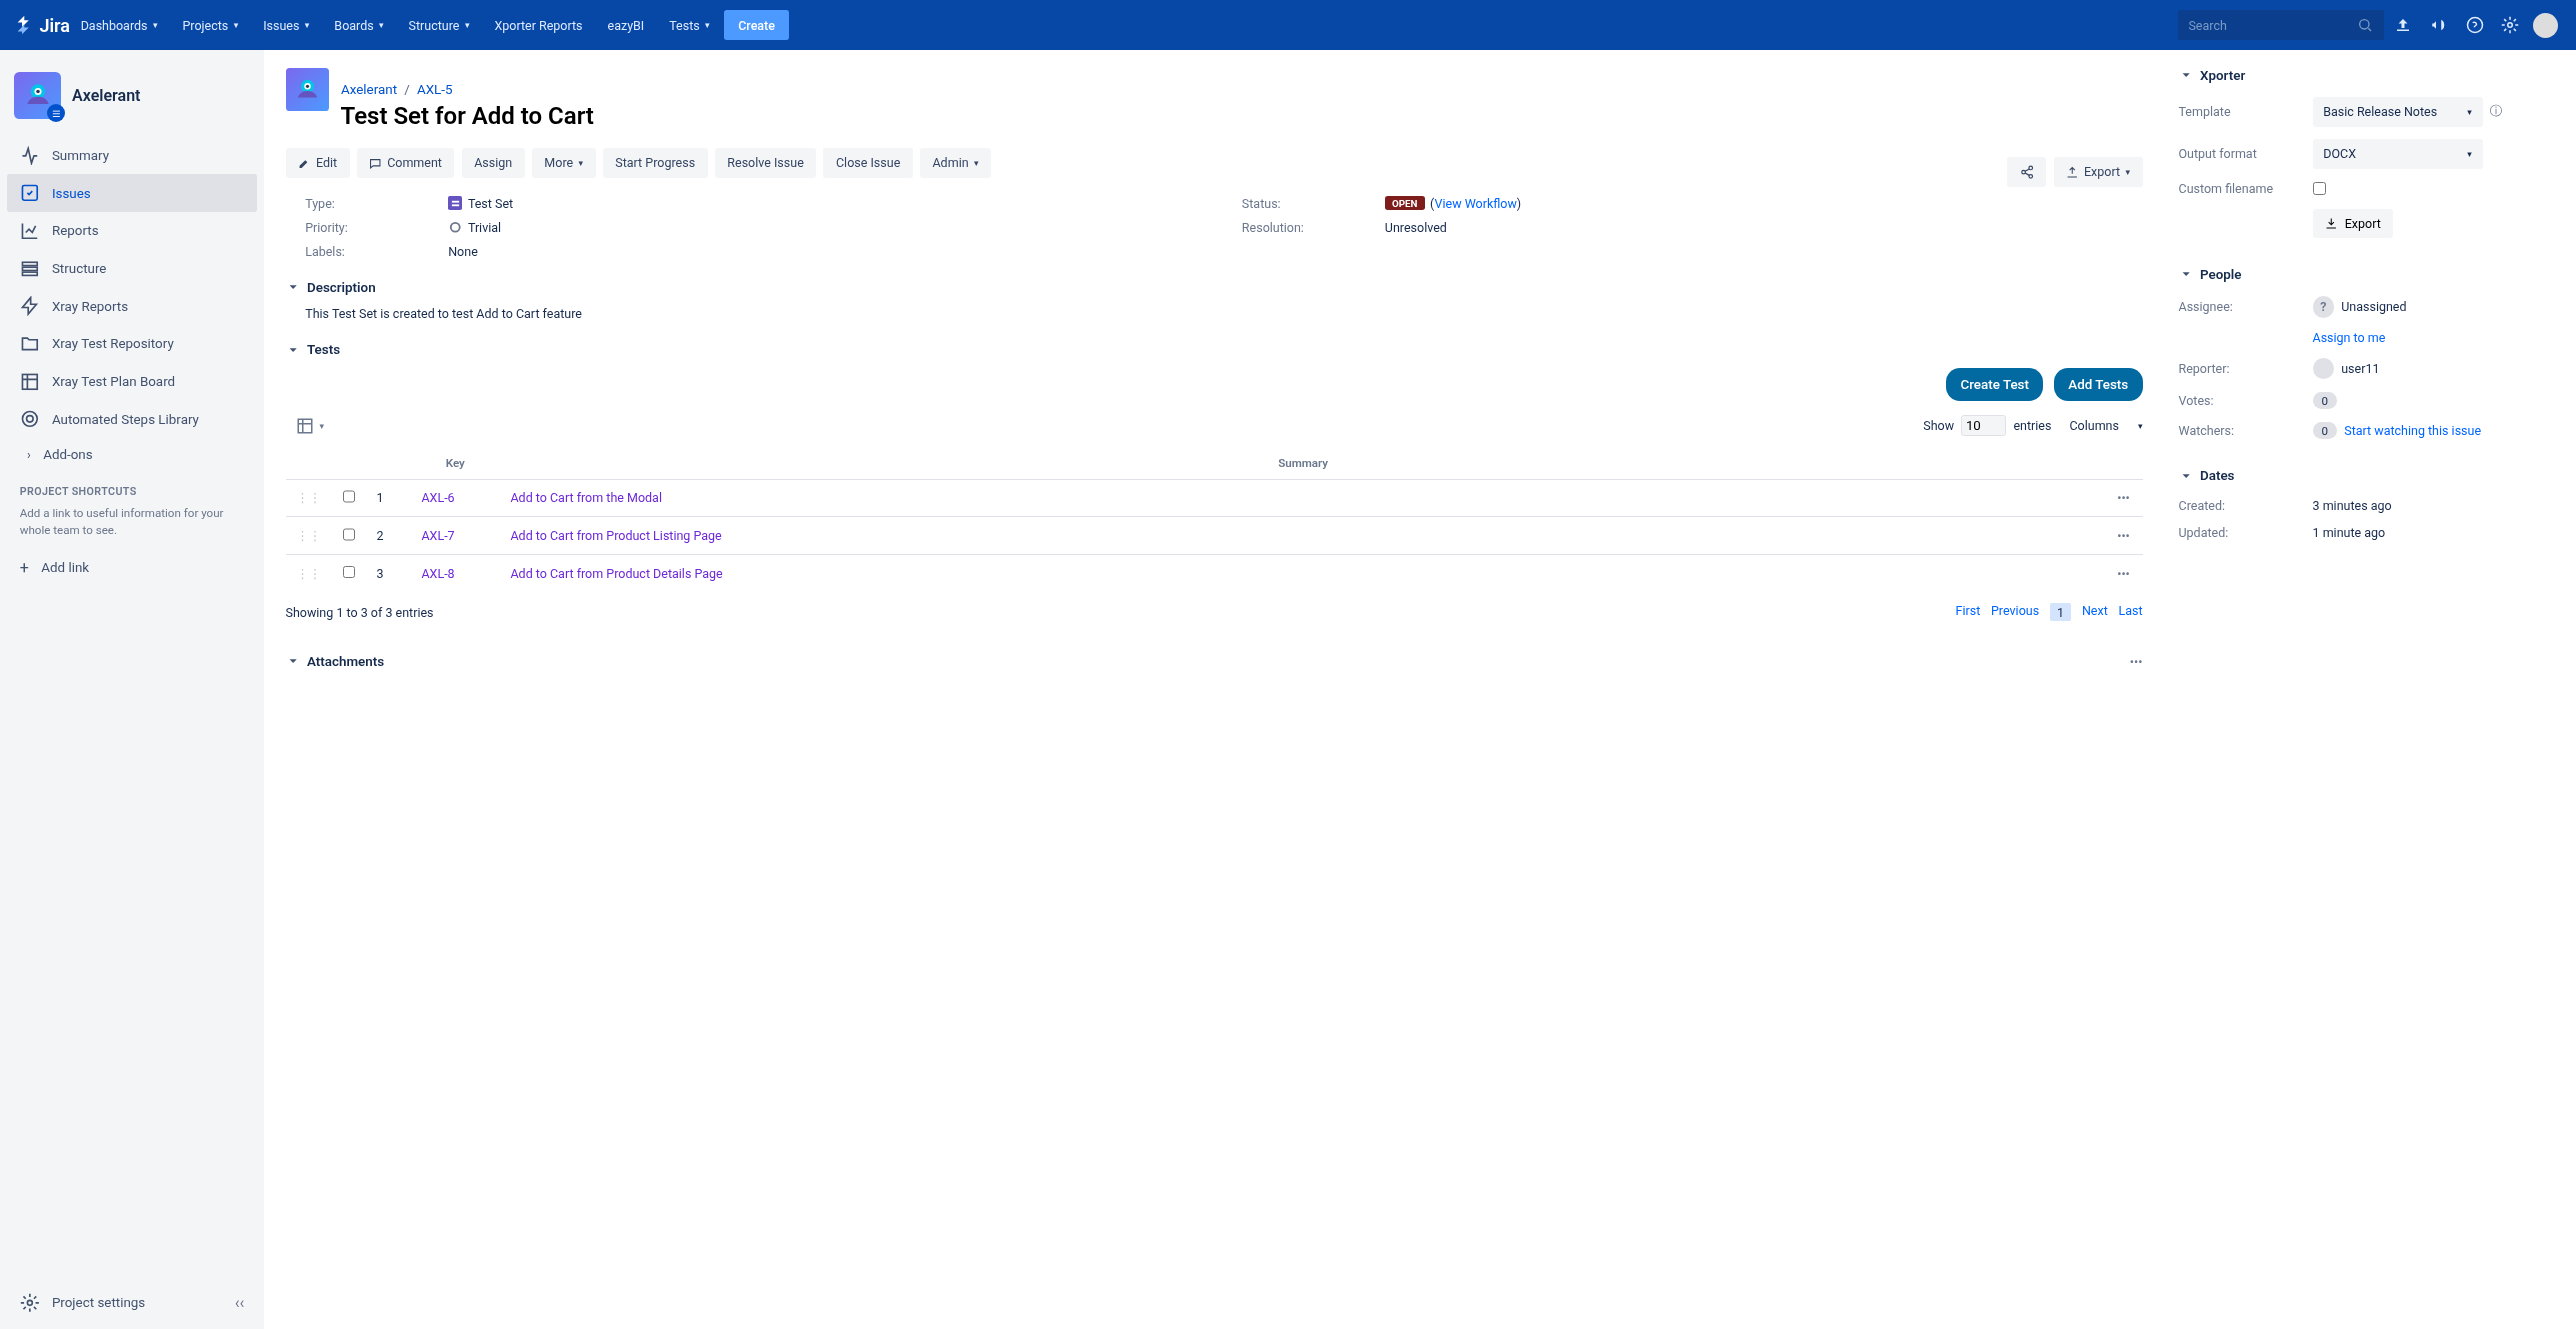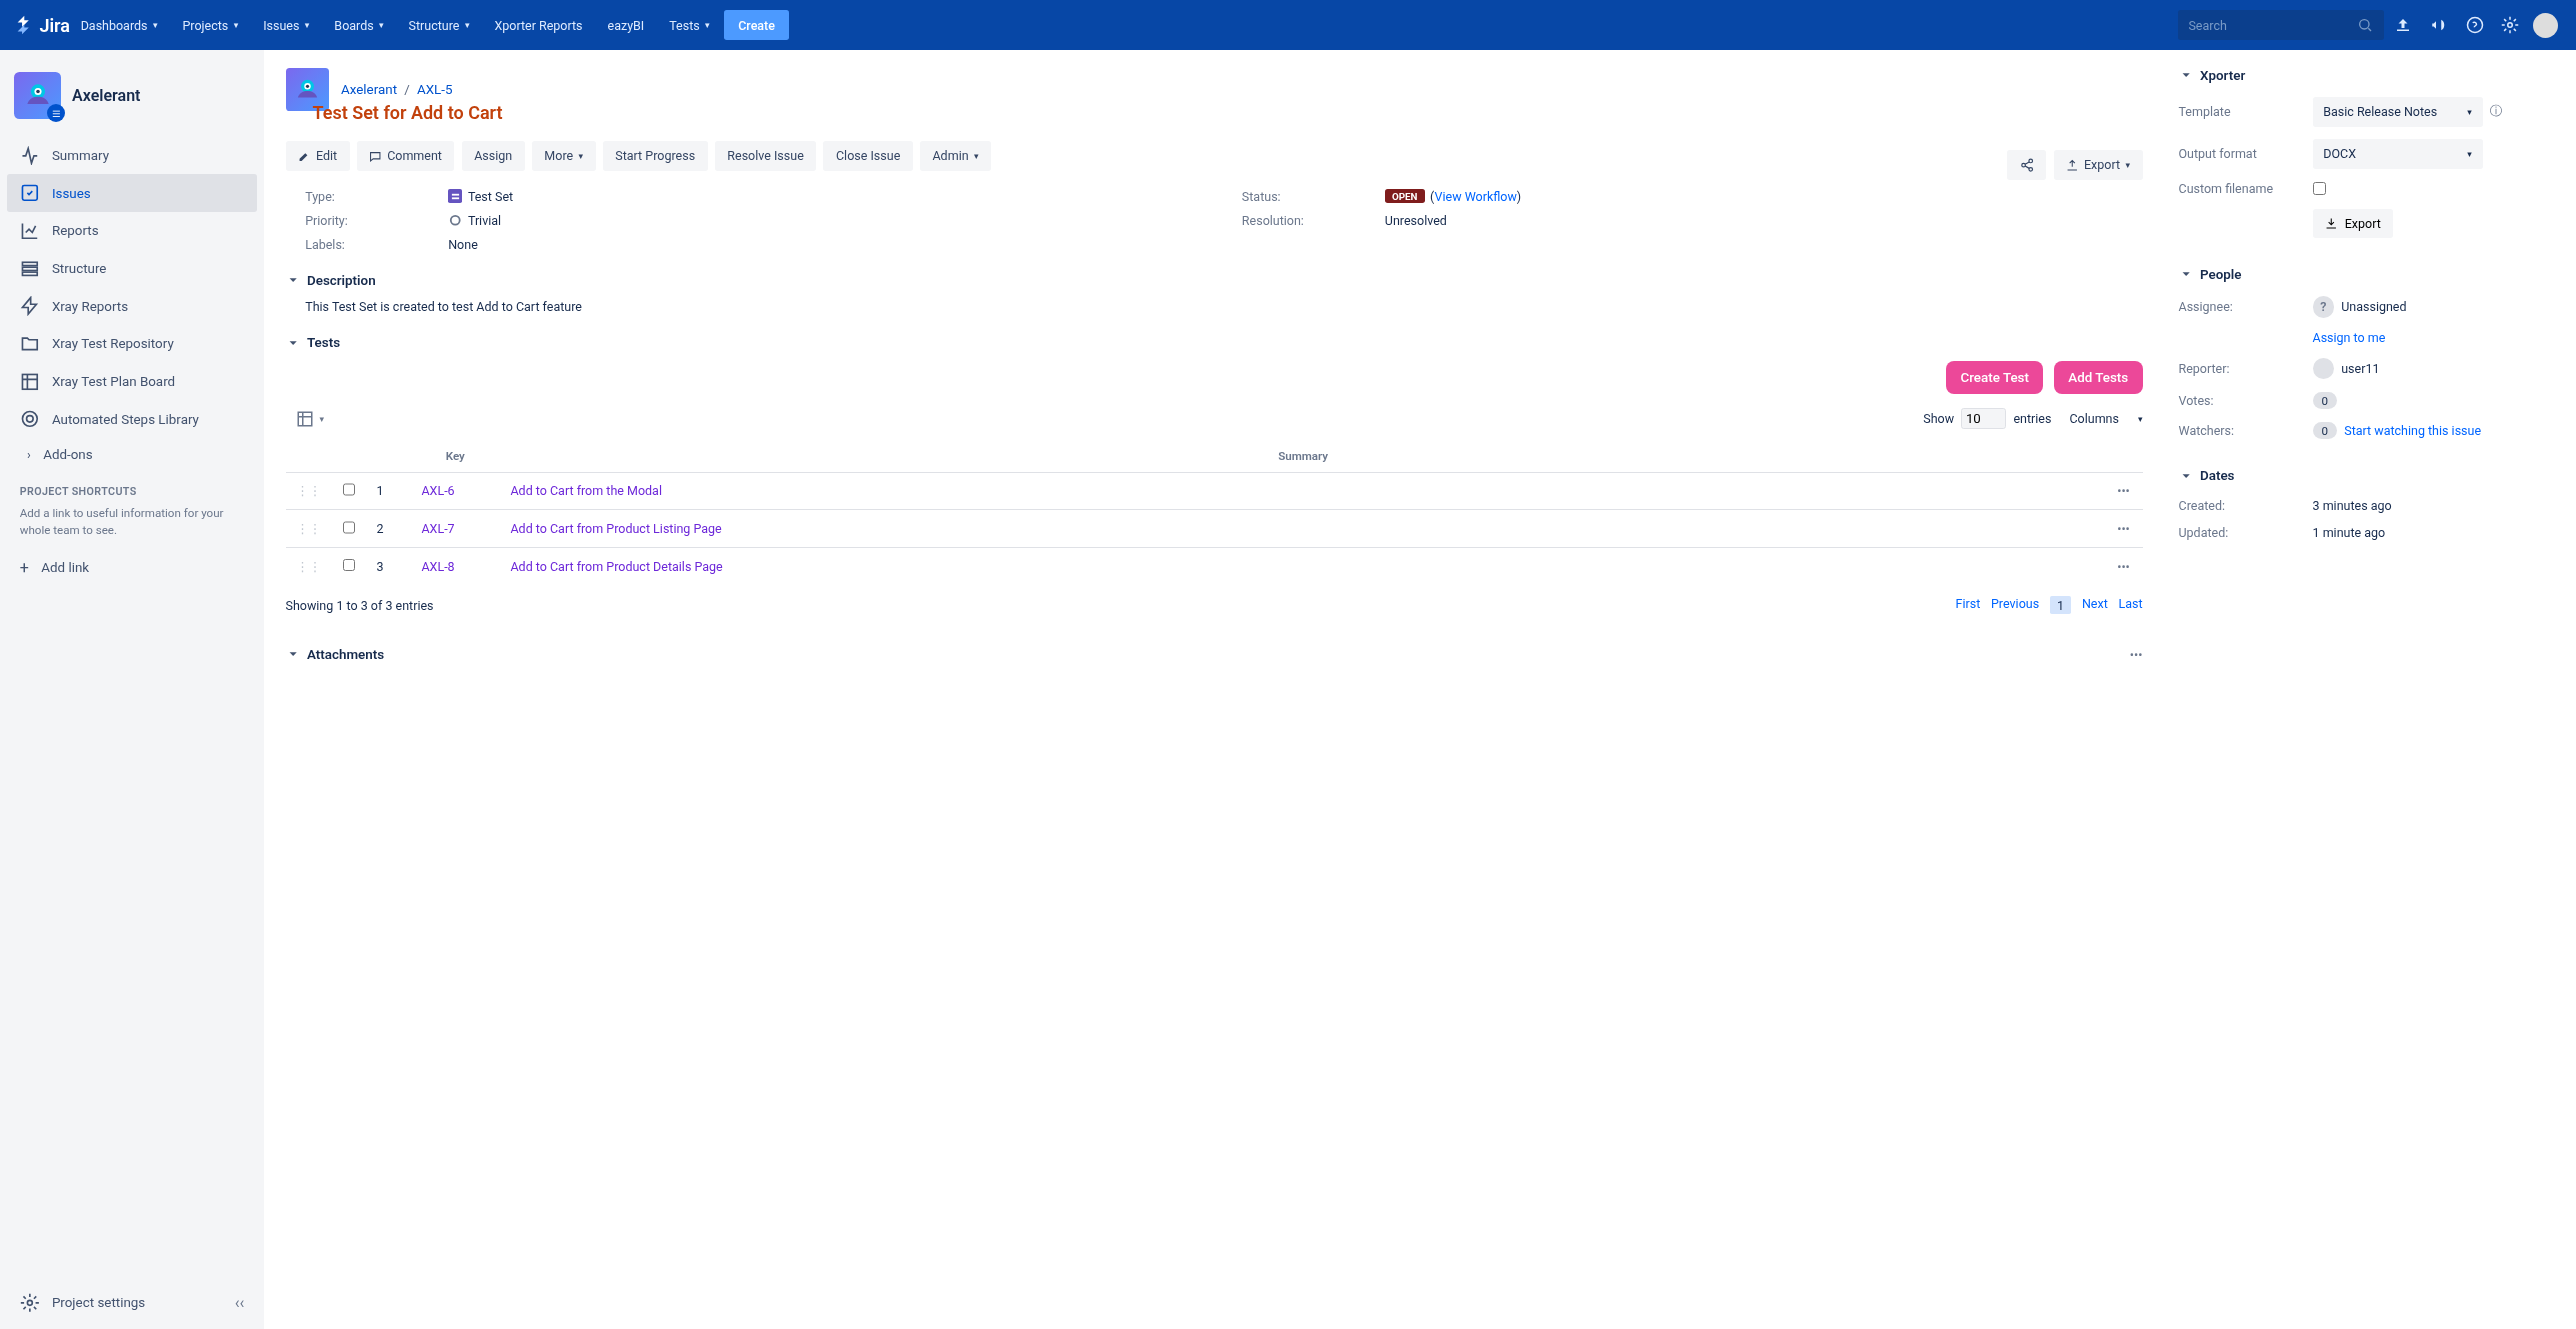--- a/index.html
+++ b/index.html
@@ -31,35 +31,35 @@
 .sidebar-help-text{font-size:11.6px;color:#6b778c;padding:0 12.5px;line-height:1.4}
 .sidebar-footer{display:flex;align-items:center;justify-content:space-between;padding:9px 12.5px;color:#42526e;cursor:pointer}
 .sidebar-footer-left{display:flex;align-items:center;gap:12.5px;font-size:13.4px}
 .main{flex:1;padding:18px 21.5px;overflow-y:auto;display:flex;gap:36px}
 .content{flex:1;min-width:0}
 .breadcrumb-row{display:flex;align-items:center;gap:12.5px;margin-bottom:7.2px}
 .breadcrumb-icon{width:43px;height:43px;border-radius:3.6px;background:linear-gradient(135deg,#7b68ee,#4c9aff);display:flex;align-items:center;justify-content:center}
 .breadcrumb-text{display:flex;align-items:center;gap:7.2px;font-size:13.4px}
 .breadcrumb-text a{color:#0052cc;text-decoration:none}
 .breadcrumb-text .sep{color:#5e6c84}
-.page-title{font-size:18px;font-weight:600;color:#c2410c;margin-left:27px;margin-top:-16px;margin-bottom:18px}
+.page-title{font-size:24px;font-weight:600;color:#000000;margin-left:55px;margin-top:-16px;margin-bottom:18px}
 .action-bar{display:flex;align-items:center;gap:7.2px;margin-bottom:18px}
 .action-btn{background:#f4f5f7;border:none;padding:7.2px 12.5px;border-radius:2.7px;color:#344563;cursor:pointer;display:flex;align-items:center;gap:5.4px;font-size:12.5px}
 .section{margin-bottom:21.5px}
 .section-header{display:flex;align-items:center;gap:7.2px;margin-bottom:10.7px}
 .section-toggle{width:14.3px;height:14.3px;cursor:pointer}
 .section-title{font-size:13.4px;font-weight:600;color:#172b4d}
 .detail-row{display:flex;gap:36px}
 .detail-label{color:#6b778c;width:107px}
 .detail-value{display:flex;align-items:center;gap:5.4px}
 .status-badge{background:#7f1d1d;color:#fff;padding:1.8px 7.2px;border-radius:2.7px;font-size:9.8px;font-weight:700}
 .link{color:#0065ff;text-decoration:none;cursor:pointer}
 .icon-box{width:14.3px;height:14.3px;display:inline-flex;align-items:center;justify-content:center}
 .test-actions{display:flex;justify-content:flex-end;gap:10.7px;margin-bottom:14.3px}
-.primary-btn{background:#ec4899;color:#fff;padding:9px 14.3px;border-radius:8px;font-weight:500;cursor:pointer;border:none;font-size:13.4px}
+.primary-btn{background:#0369a1;color:#fff;padding:9px 14.3px;border-radius:14px;font-weight:500;cursor:pointer;border:none;font-size:13.4px}
 .table-controls{display:flex;align-items:center;justify-content:space-between;padding:0 0 10.7px}
 .table-controls-left{display:flex;align-items:center;gap:5.4px;color:#6b778c;padding-left:10.7px}
 .table-controls-right{display:flex;align-items:center;gap:18px;color:#172b4d}
 .entries-select{border:0.9px solid #dfe1e6;border-radius:2.7px;padding:1.8px 3.6px;width:45px}
 .table{width:100%;border-collapse:collapse}
 .table th{text-align:center;padding:9px 10.7px;font-size:11.6px;font-weight:600;color:#6b778c}
 .table td{padding:10.7px;border-top:0.9px solid #dfe1e6;font-size:12.5px}
 .table td a{color:#6d28d9;text-decoration:none}
 .drag-handle{color:#c1c7d0;cursor:move}
 .checkbox{width:12.5px;height:12.5px}

